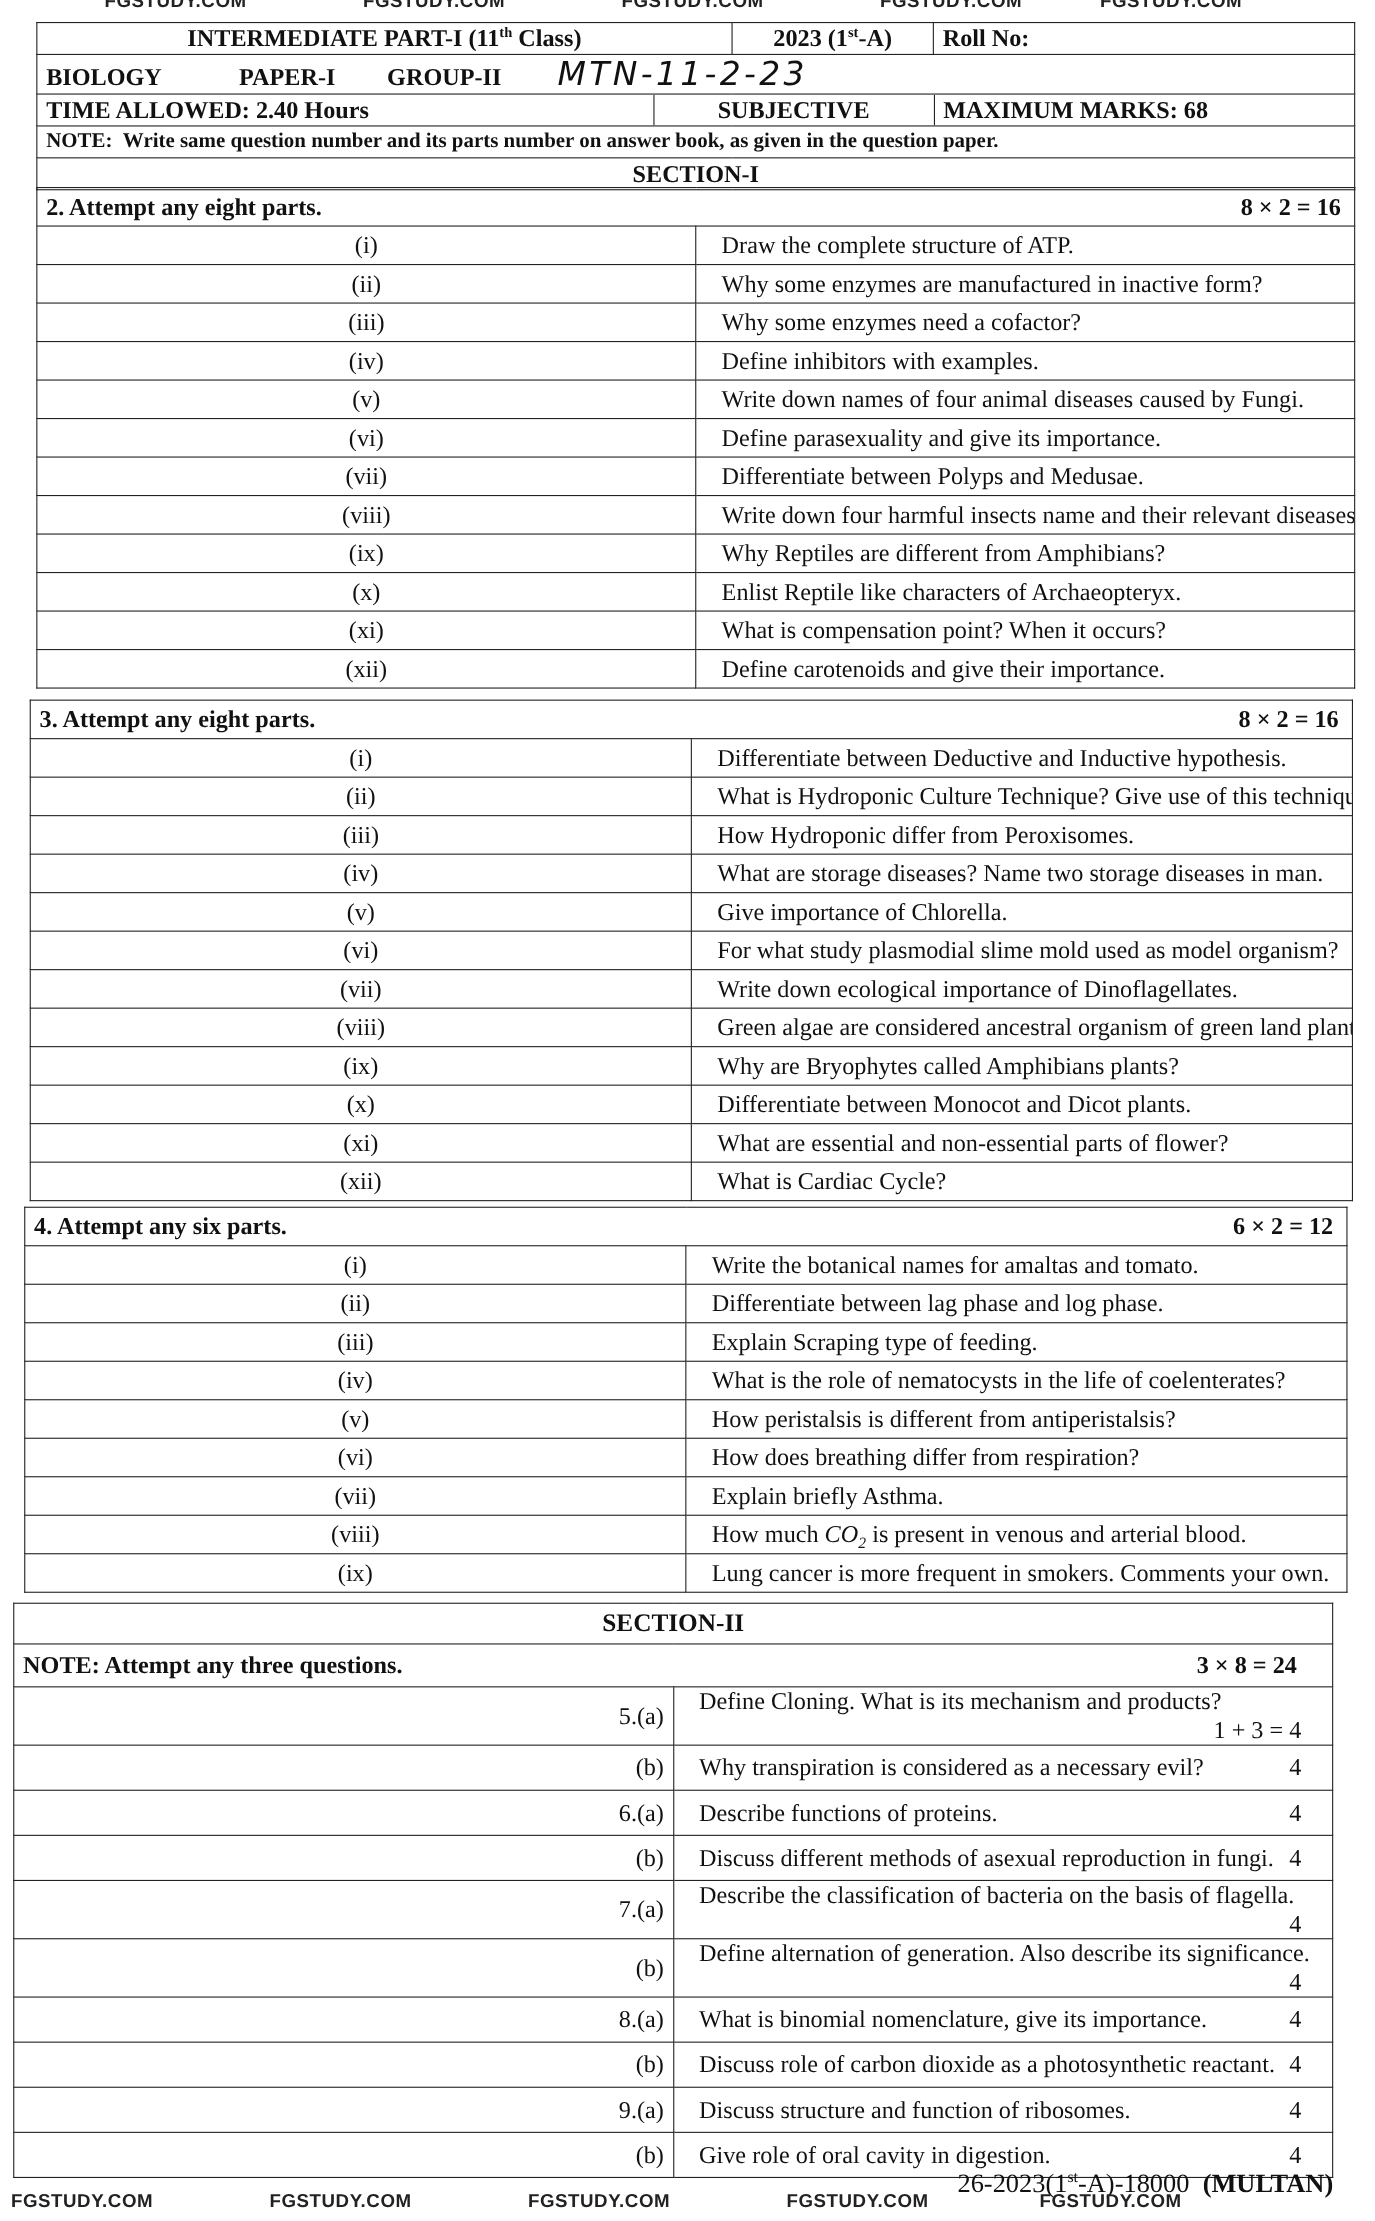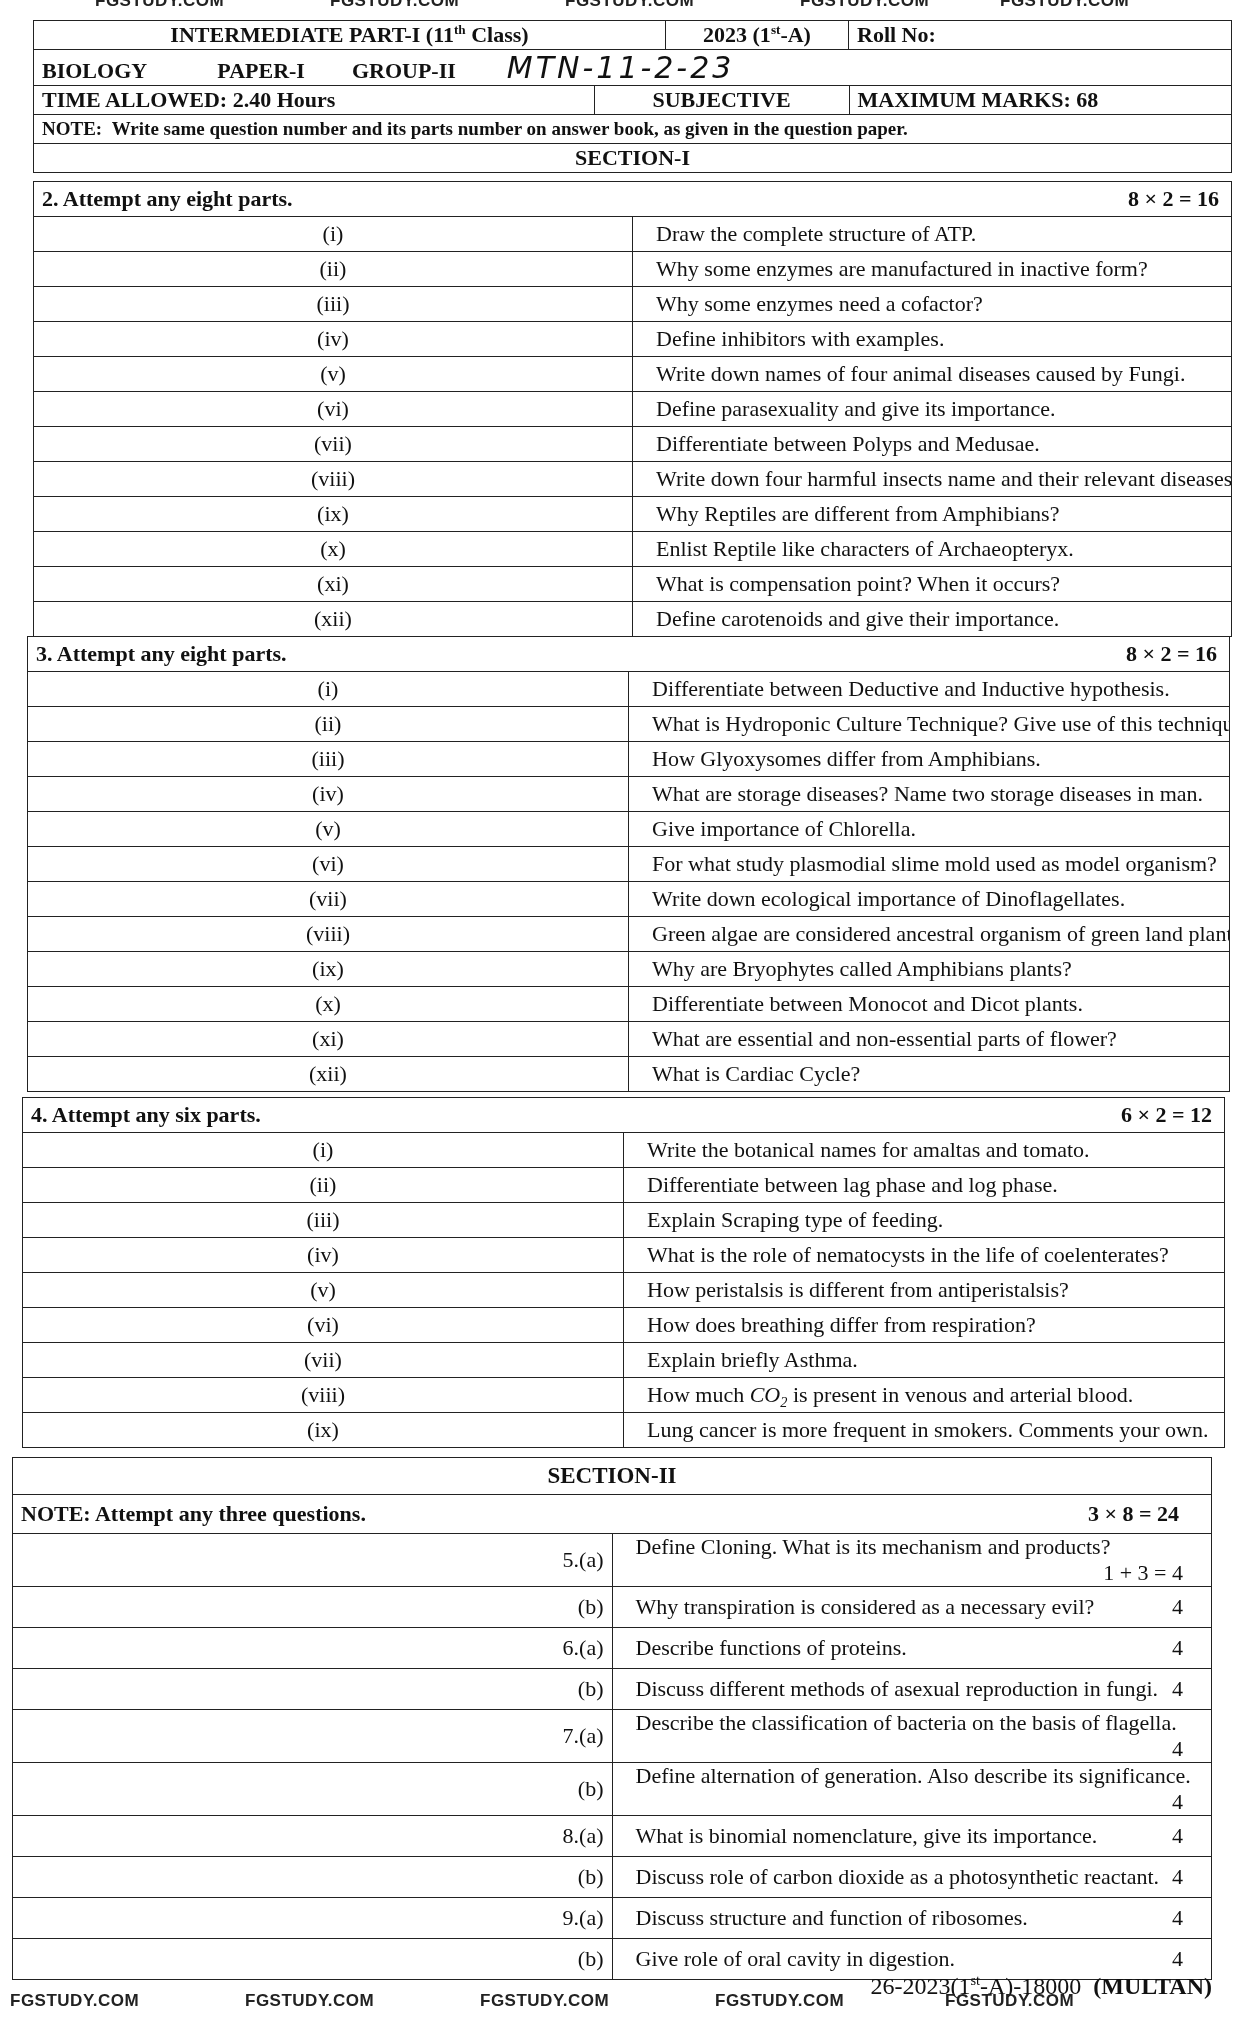--- a/index.html
+++ b/index.html
@@ -26,21 +26,21 @@
   .part td.num { width: 58px; text-align: center; padding: 0 2px; }
   .part td.txt { padding-left: 23px; }
   .section td { height: 36px; text-align: center; font-weight: bold; font-size: 23px; }
   .s2 .qhead td { height: 38px; }
   .s2 .part td { height: 40px; }
   .s2 .part td.num { width: 62px; text-align: right; padding-right: 8px; }
   .s2 .mk { float: right; padding-right: 20px; }
   .footer-code { position: absolute; top: 1957px; right: 38px; font-size: 24px; margin-top: 16px; }
   .footer-code b { font-weight: bold; }
   .co2 { font-style: italic; }
-  .s1wrap { position: absolute; left: 33px; top: 181px; width: 1199px; }
+  .s1wrap { position: absolute; left: 33px; top: 170px; width: 1199px; }
   .q3wrap { position: absolute; left: 27px; top: 636px; width: 1203px; }
   .q4wrap { position: absolute; left: 22px; top: 1097px; width: 1203px; }
   .s2wrap { position: absolute; left: 12px; top: 1457px; width: 1200px; }
 </style>
 </head>
 <body>
 
 <div class="wm wm-top" style="left:95px">FGSTUDY.COM</div>
 <div class="wm wm-top" style="left:330px">FGSTUDY.COM</div>
 <div class="wm wm-top" style="left:565px">FGSTUDY.COM</div>
@@ -168,21 +168,21 @@
     <tr class="part">
           <td class="num">(i)</td>
           <td class="txt">Differentiate between Deductive and Inductive hypothesis.</td>
         </tr>
     <tr class="part">
           <td class="num">(ii)</td>
           <td class="txt">What is Hydroponic Culture Technique?  Give use of this technique.</td>
         </tr>
     <tr class="part">
           <td class="num">(iii)</td>
-          <td class="txt">How Glyoxysomes differ from Amphibians.</td>
+          <td class="txt">How Hydroponic differ from Peroxisomes.</td>
         </tr>
     <tr class="part">
           <td class="num">(iv)</td>
           <td class="txt">What are storage diseases?  Name two storage diseases in man.</td>
         </tr>
     <tr class="part">
           <td class="num">(v)</td>
           <td class="txt">Give importance of Chlorella.</td>
         </tr>
     <tr class="part">

